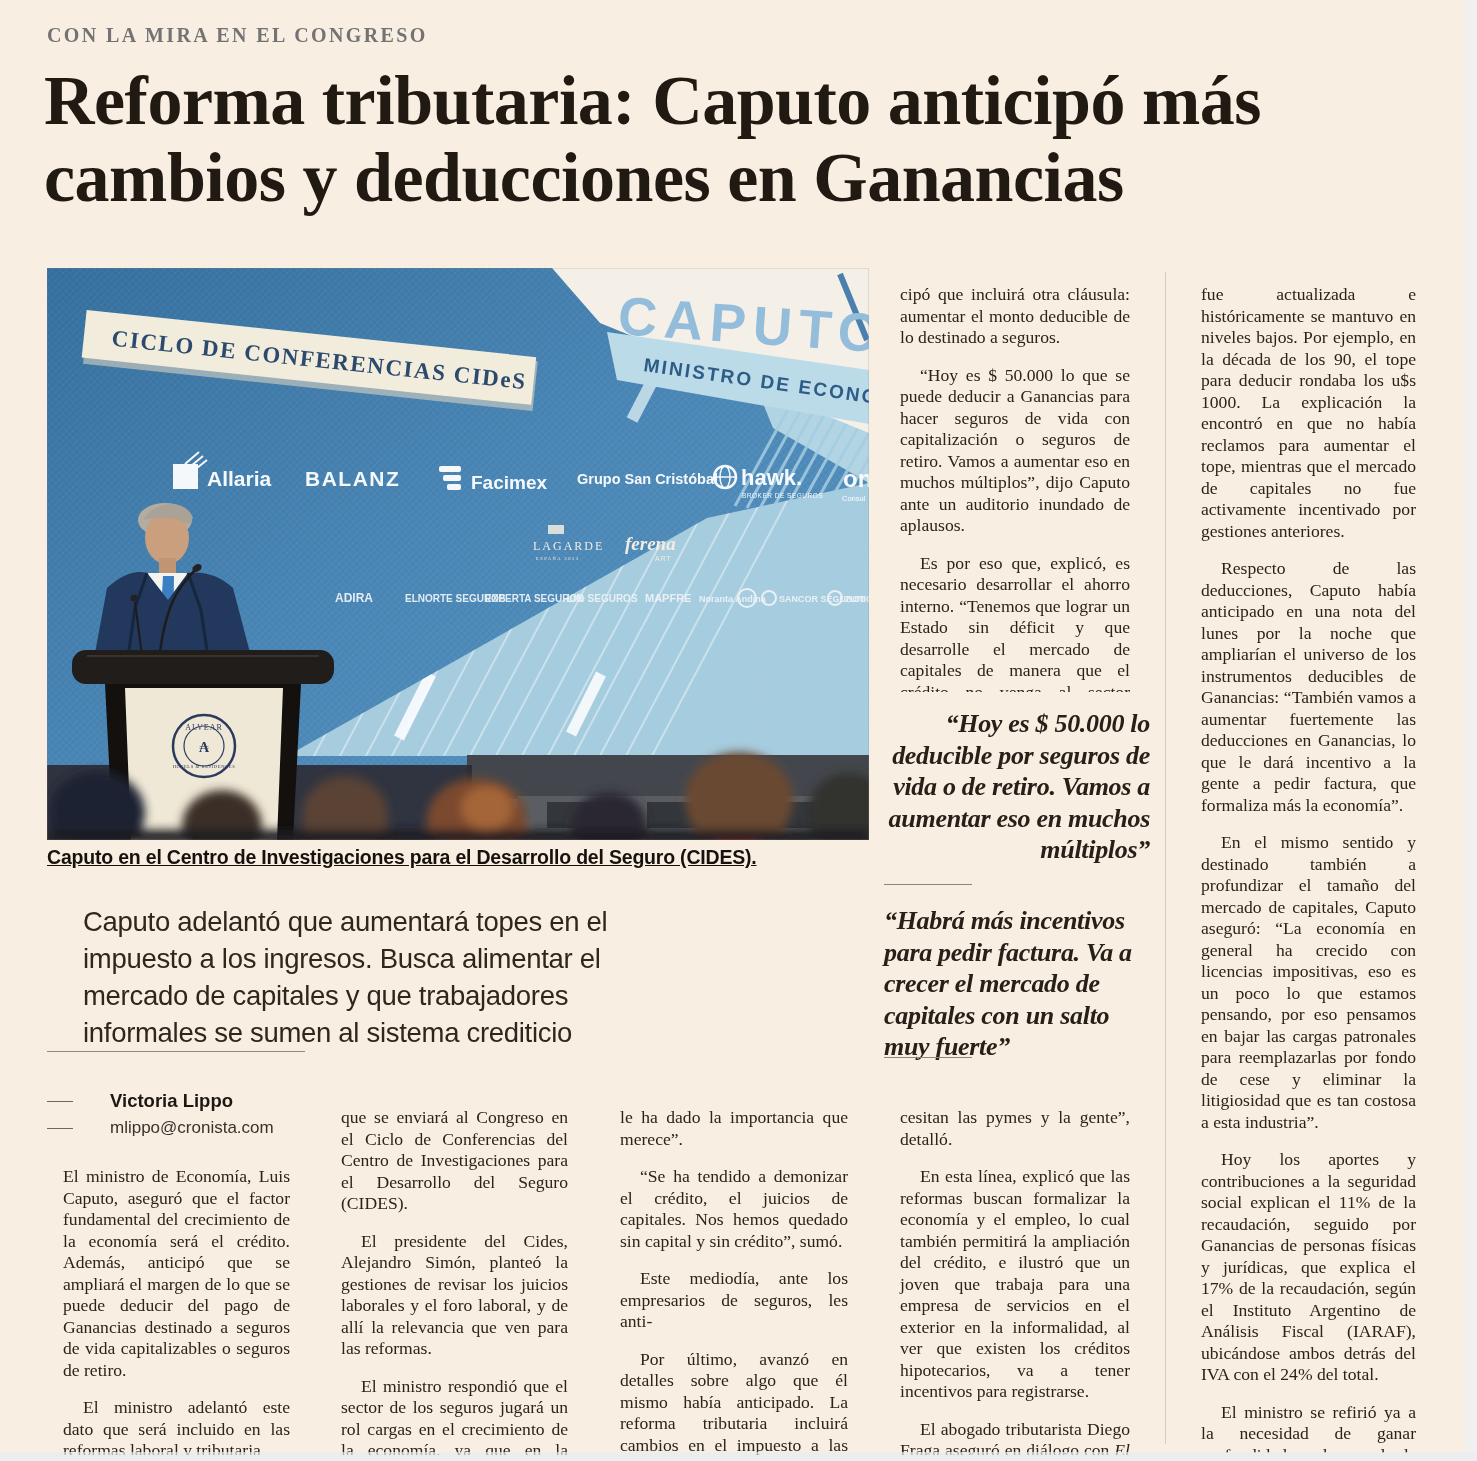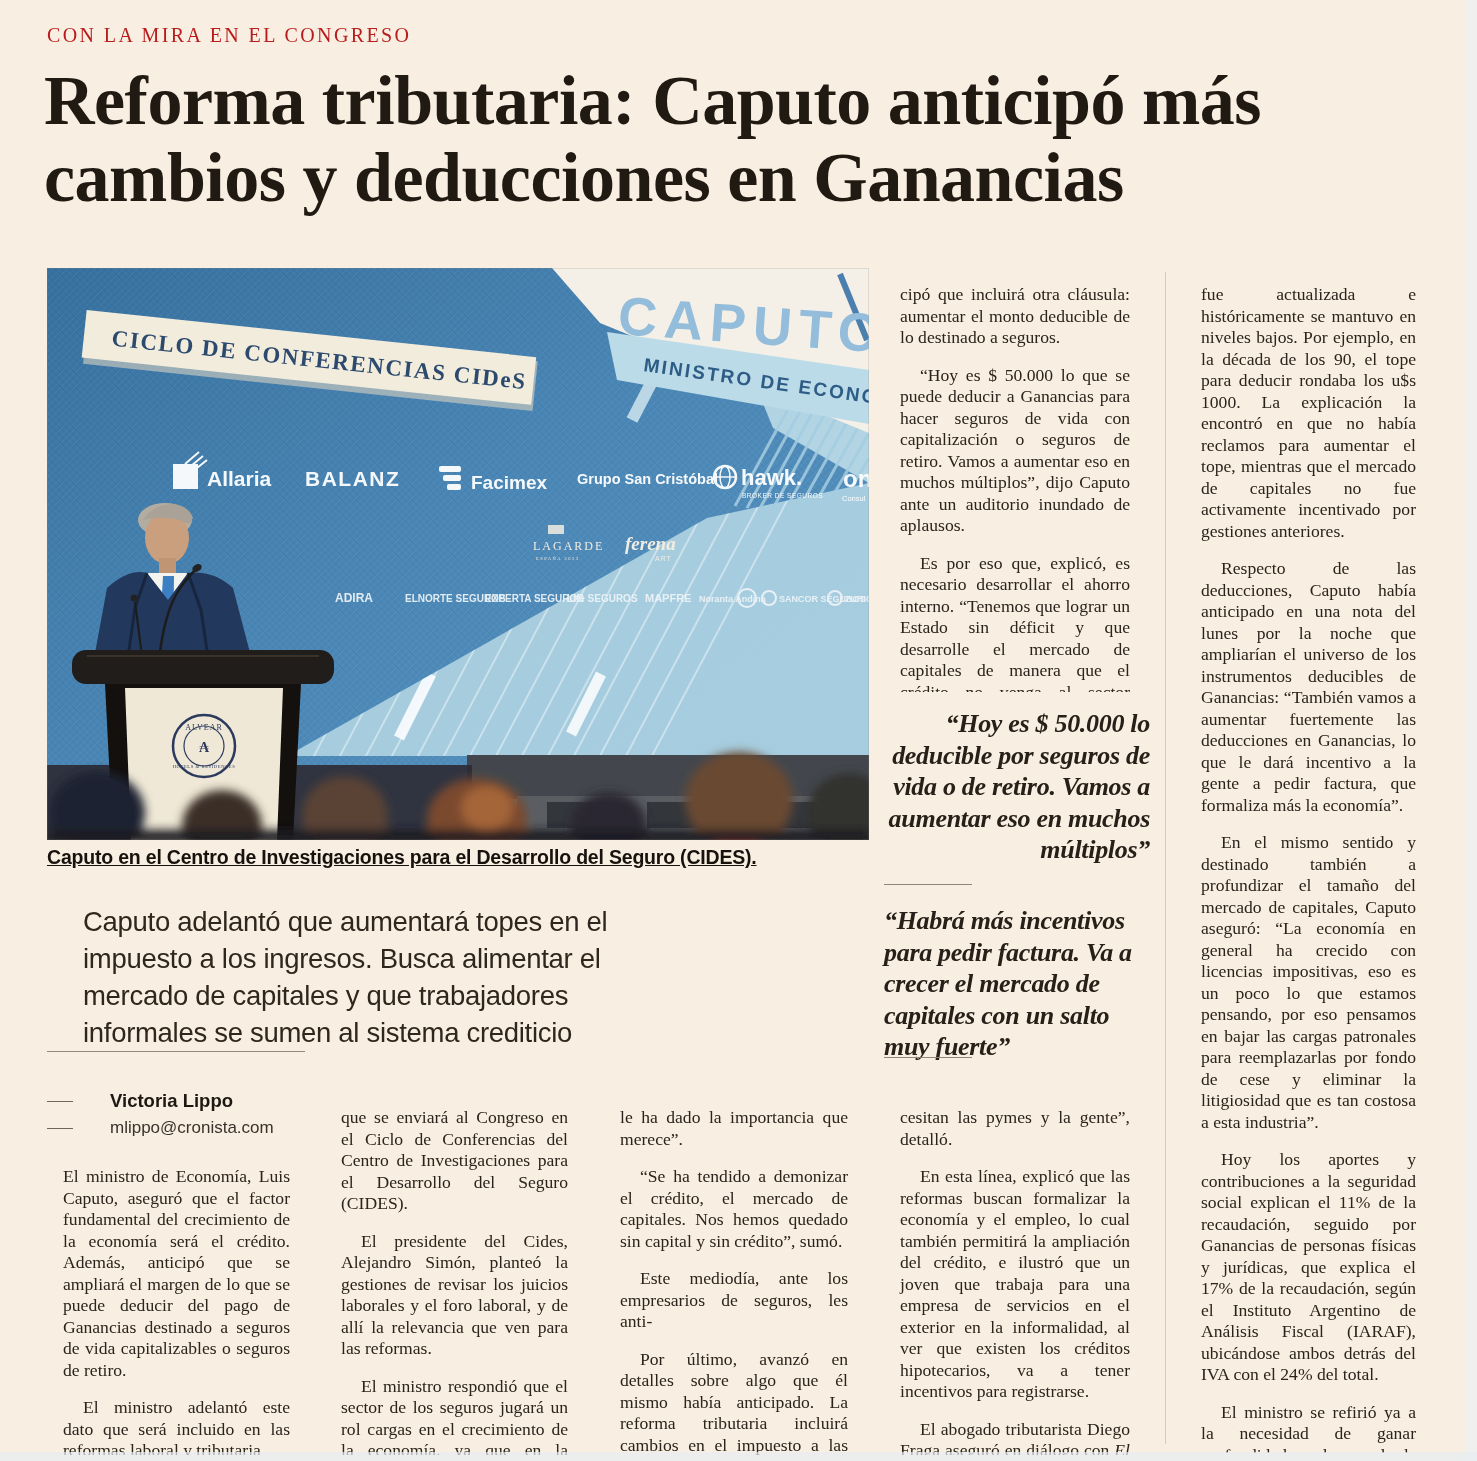--- a/index.html
+++ b/index.html
@@ -4,22 +4,22 @@
 <style>
   html,body{margin:0;padding:0;}
   body{background:#d8d4cc;}
   .page{
     position:relative; width:1477px; height:1461px;
     background:#f8eee1; overflow:hidden;
     font-family:"Liberation Serif", serif; color:#2b241c;
   }
   .kicker{
     position:absolute; left:47px; top:24px;
-    font-family:"Liberation Serif", serif; font-weight:400;
-    font-size:20px; letter-spacing:2.4px; color:#b91c1c;
+    font-family:"Liberation Serif", serif; font-weight:700;
+    font-size:20px; letter-spacing:2.4px; color:#737373;
   }
   .headline{
     position:absolute; left:44px; top:62px; width:1340px;
     font-family:"Liberation Serif", serif; font-weight:700;
     font-size:70px; line-height:1.1; letter-spacing:-0.5px; color:#201a13;
     margin:0;
   }
   .photo{
     position:absolute; left:47px; top:268px; width:822px; height:572px;
     background:#4a84b4; overflow:hidden;
@@ -294,21 +294,21 @@
   </div>
 
   <div class="col c2">
     <p>que se enviará al Congreso en el Ciclo de Conferencias del Centro de Investigaciones para el Desarrollo del Seguro (CIDES).</p>
     <p class="ind">El presidente del Cides, Alejandro Simón, planteó la gestiones de revisar los juicios laborales y el foro laboral, y de allí la relevancia que ven para las reformas.</p>
     <p class="ind">El ministro respondió que el sector de los seguros jugará un rol cargas en el crecimiento de la economía, ya que en la mayoría de los países, es uno de los motores y que en Argentina “no se</p>
   </div>
 
   <div class="col c3">
     <p>le ha dado la importancia que merece”.</p>
-    <p class="ind">“Se ha tendido a demonizar el crédito, el mercado de capitales. Nos hemos quedado sin capital y sin crédito”, sumó.</p>
+    <p class="ind">“Se ha tendido a demonizar el crédito, el juicios de capitales. Nos hemos quedado sin capital y sin crédito”, sumó.</p>
     <p class="ind">Este mediodía, ante los empresarios de seguros, les anti-</p>
     <p class="ind">Por último, avanzó en detalles sobre algo que él mismo había anticipado. La reforma tributaria incluirá cambios en el impuesto a las Ganancias y se aumentarán las deducciones que pueden incluirse para recortar el pago del tributo.</p>
   </div>
 
   <div class="col c4t">
     <p>cipó que incluirá otra cláusula: aumentar el monto deducible de lo destinado a seguros.</p>
     <p class="ind">“Hoy es $ 50.000 lo que se puede deducir a Ganancias para hacer seguros de vida con capitalización o seguros de retiro. Vamos a aumentar eso en muchos múltiplos”, dijo Caputo ante un auditorio inundado de aplausos.</p>
     <p class="ind">Es por eso que, explicó, es necesario desarrollar el ahorro interno. “Tenemos que lograr un Estado sin déficit y que desarrolle el mercado de capitales de manera que el crédito no venga al sector público, sino que vaya al privado. Es lo que ne-</p>
   </div>
 

